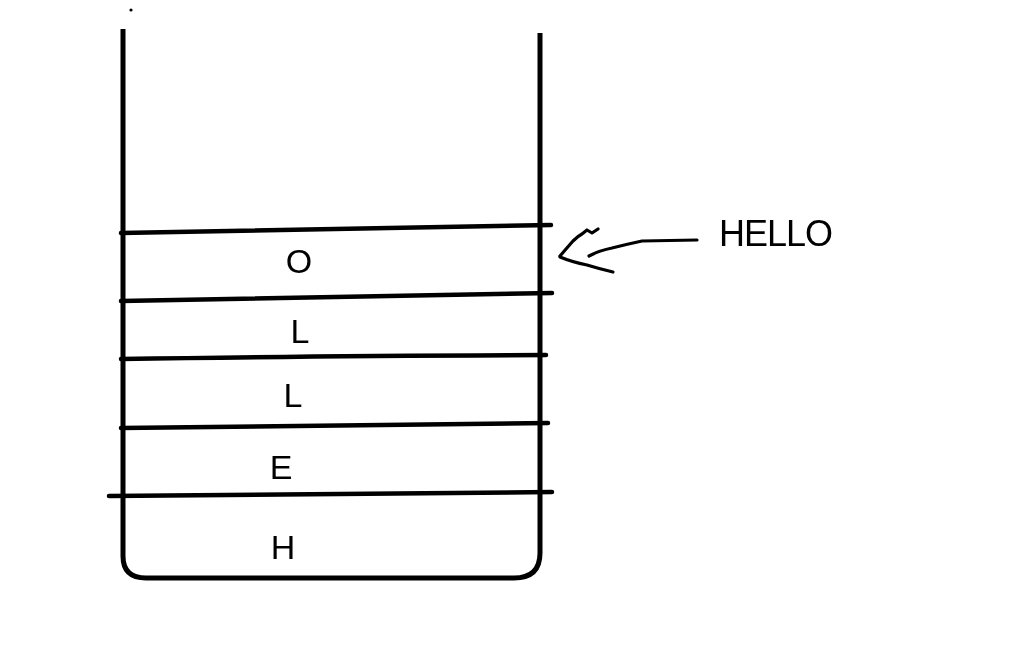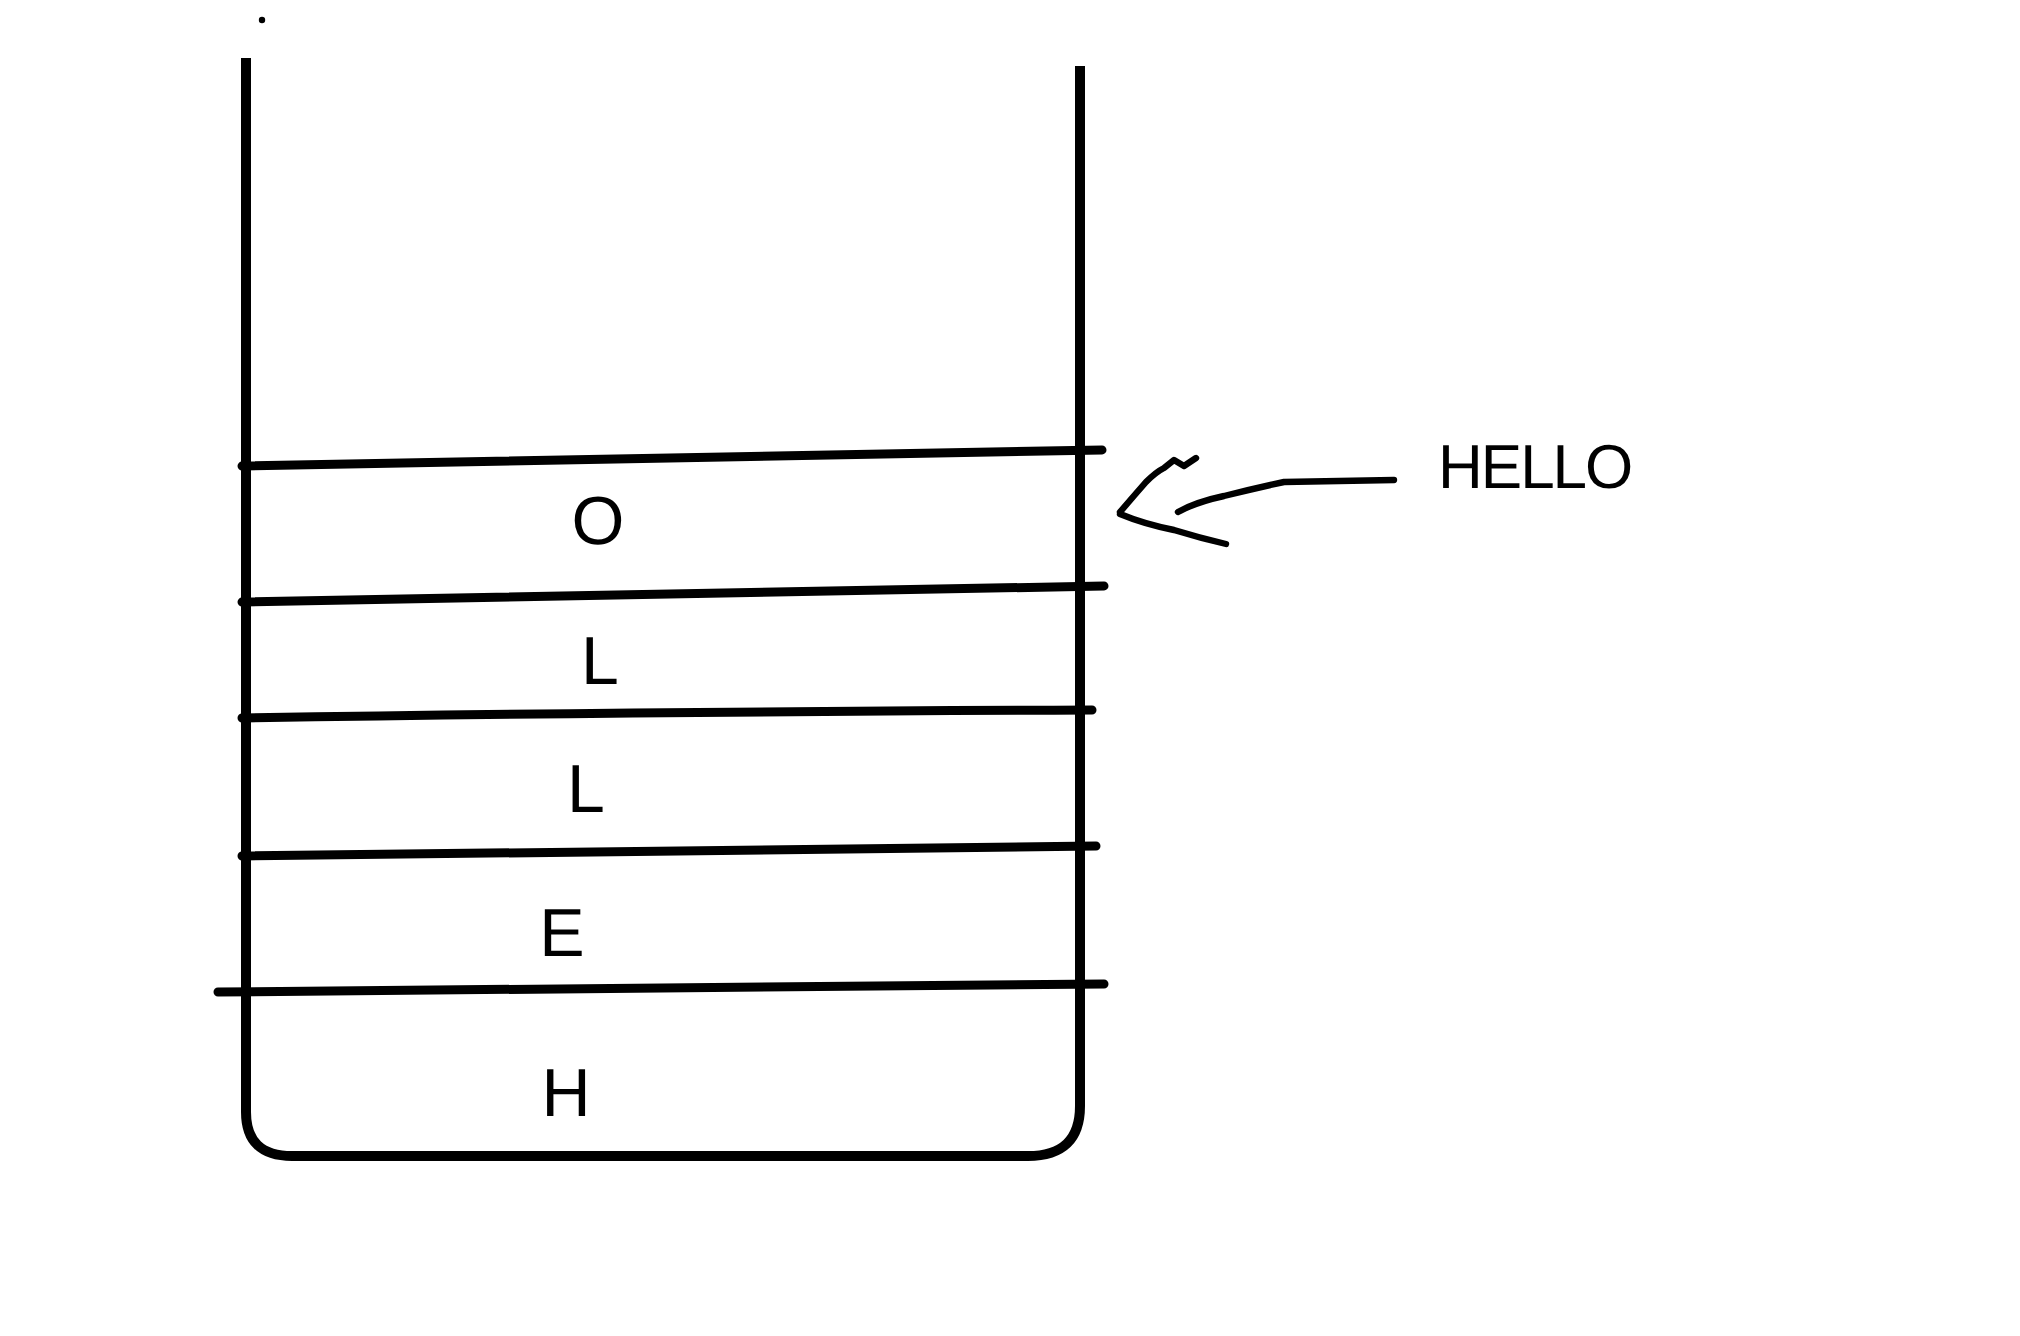--- a/index.html
+++ b/index.html
@@ -26,21 +26,21 @@
     font-size: 34px;
     line-height: 34px;
     color: #000000;
     white-space: nowrap;
     user-select: none;
   }
   .annotation-label {
     position: absolute;
     left: 719px;
     top: 218px;
-    font-size: 31px;
+    font-size: 36px;
     line-height: 31px;
     letter-spacing: -1px;
     color: #000000;
     white-space: nowrap;
     user-select: none;
   }
 </style>
 </head>
 <body>
 

